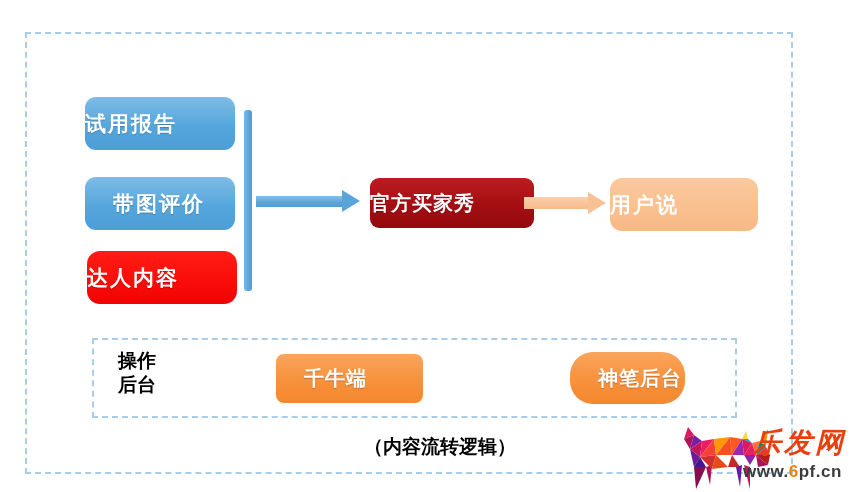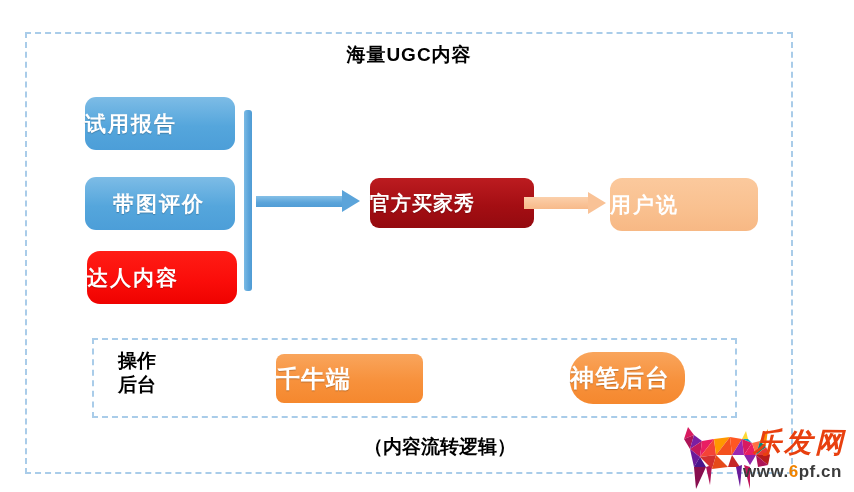--- a/index.html
+++ b/index.html
@@ -125,22 +125,23 @@
     font-size: 19px;
     font-weight: bold;
     color: #000000;
     line-height: 24px;
   }
   .backend-label span { display: block; }
 
   .node.orange {
     border-radius: 8px;
     background: linear-gradient(180deg, #F9A55C 0%, #F7913C 55%, #F5882E 100%);
-    font-size: 24px;
+    font-size: 20px;
     letter-spacing: 1px;
+    padding-left: 28px;
   }
   .node.orange.t1 { left: 276px; top: 354px; width: 147px; height: 49px; }
   .node.orange.t2 { left: 570px; top: 352px; width: 115px; height: 52px; border-radius: 23px; }
 
   .caption {
     position: absolute;
     left: 300px; top: 434px;
     width: 280px;
     text-align: center;
     font-size: 19px;
@@ -181,21 +182,20 @@
   }
   .site-url .digit { color: #F08300; }
 </style>
 </head>
 <body>
 
 <div class="canvas">
 
   <div class="outer-panel"></div>
 
-  <div class="page-title">海量UGC内容</div>
 
   <div class="node blue n1">
     <span>试用报告</span>
   </div>
   <div class="node blue n2">
     <span>带图评价</span>
   </div>
   <div class="node red">
     <span>达人内容</span>
   </div>

